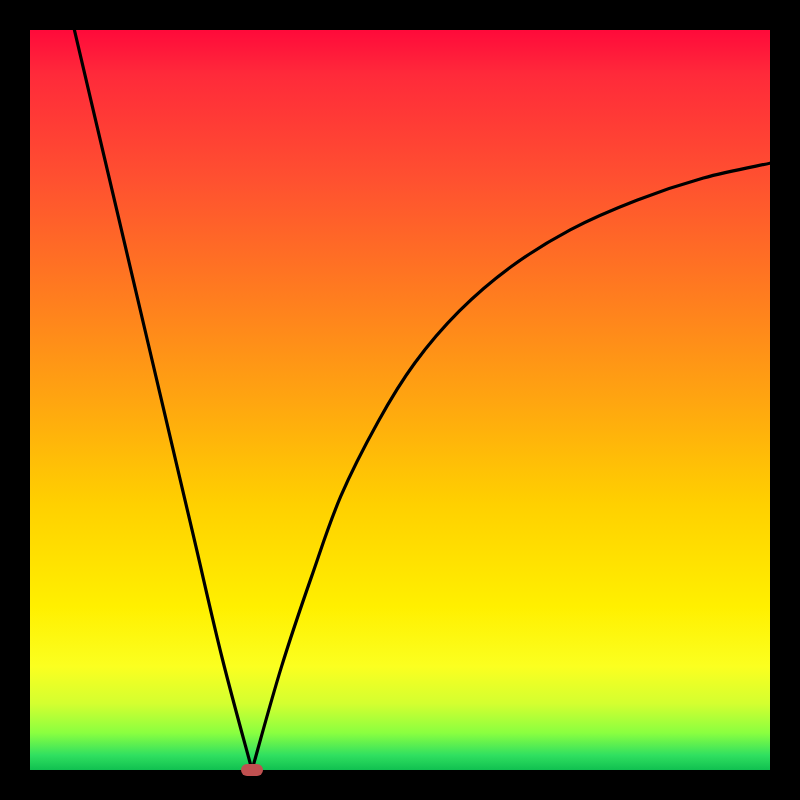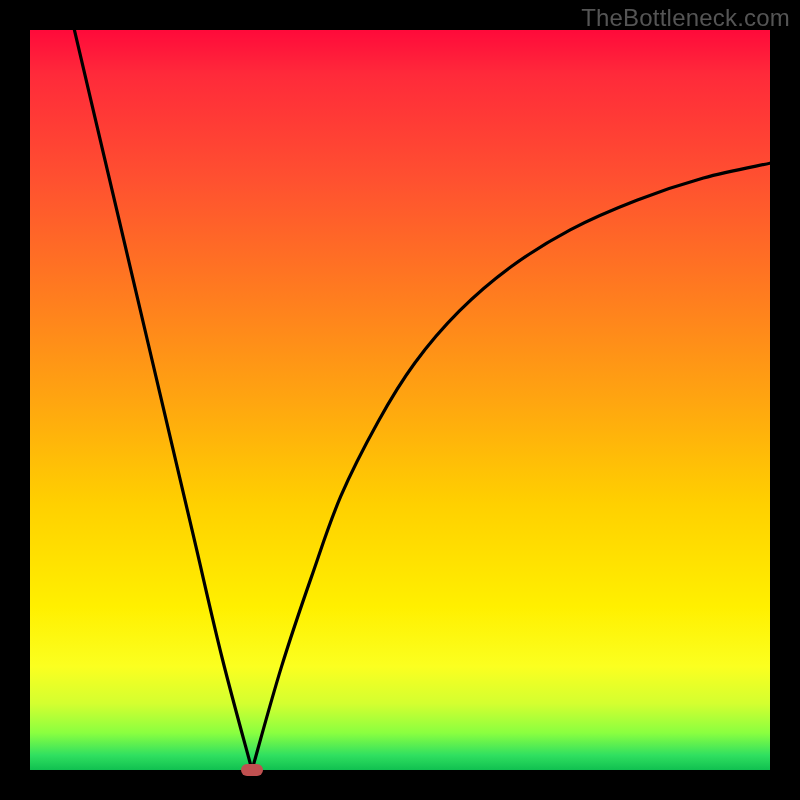--- a/index.html
+++ b/index.html
@@ -65,21 +65,20 @@
     border-radius: 6px;
     background: #c05050;
     transform: translate(-50%, -50%);
   }
 </style>
 </head>
 <body>
 
 <div class="frame">
 
-  <div class="watermark">TheBottleneck.com</div>
 
   <div class="plot-area">
 
     <svg class="curve" viewBox="0 0 740 740" preserveAspectRatio="none">
       <path id="curve-path" fill="none" stroke="#000" stroke-width="3.2" stroke-linecap="round" stroke-linejoin="round" d="M 44.4 0.0 C 49.7 22.6, 63.3 80.5, 74.0 125.8 C 84.7 171.1, 92.9 206.3, 103.6 251.6 C 114.3 296.9, 122.5 332.1, 133.2 377.4 C 143.9 422.7, 152.1 457.9, 162.8 503.2 C 173.5 548.5, 181.7 586.4, 192.4 629.0 C 203.1 671.6, 216.7 720.0, 222.0 740.0 C 227.3 760.0, 216.7 758.6, 222.0 740.0 C 227.3 721.4, 240.9 671.0, 251.6 636.4 C 262.3 601.8, 270.5 578.2, 281.2 547.6 C 291.9 517.0, 298.8 494.2, 310.8 466.2 C 322.8 438.2, 334.5 416.2, 347.8 392.2 C 361.1 368.2, 370.1 353.0, 384.8 333.0 C 399.5 313.0, 411.9 298.5, 429.2 281.2 C 446.5 263.9, 461.0 251.5, 481.0 236.8 C 501.0 222.1, 517.6 211.8, 540.2 199.8 C 562.8 187.8, 582.8 179.5, 606.8 170.2 C 630.8 160.9, 649.4 154.7, 673.4 148.0 C 697.4 141.3, 728.0 135.9, 740.0 133.2"></path>
     </svg>
 
     <div id="min-marker" class="minimum-marker" style="left: 222px; top: 740px;"></div>
   </div>
 

